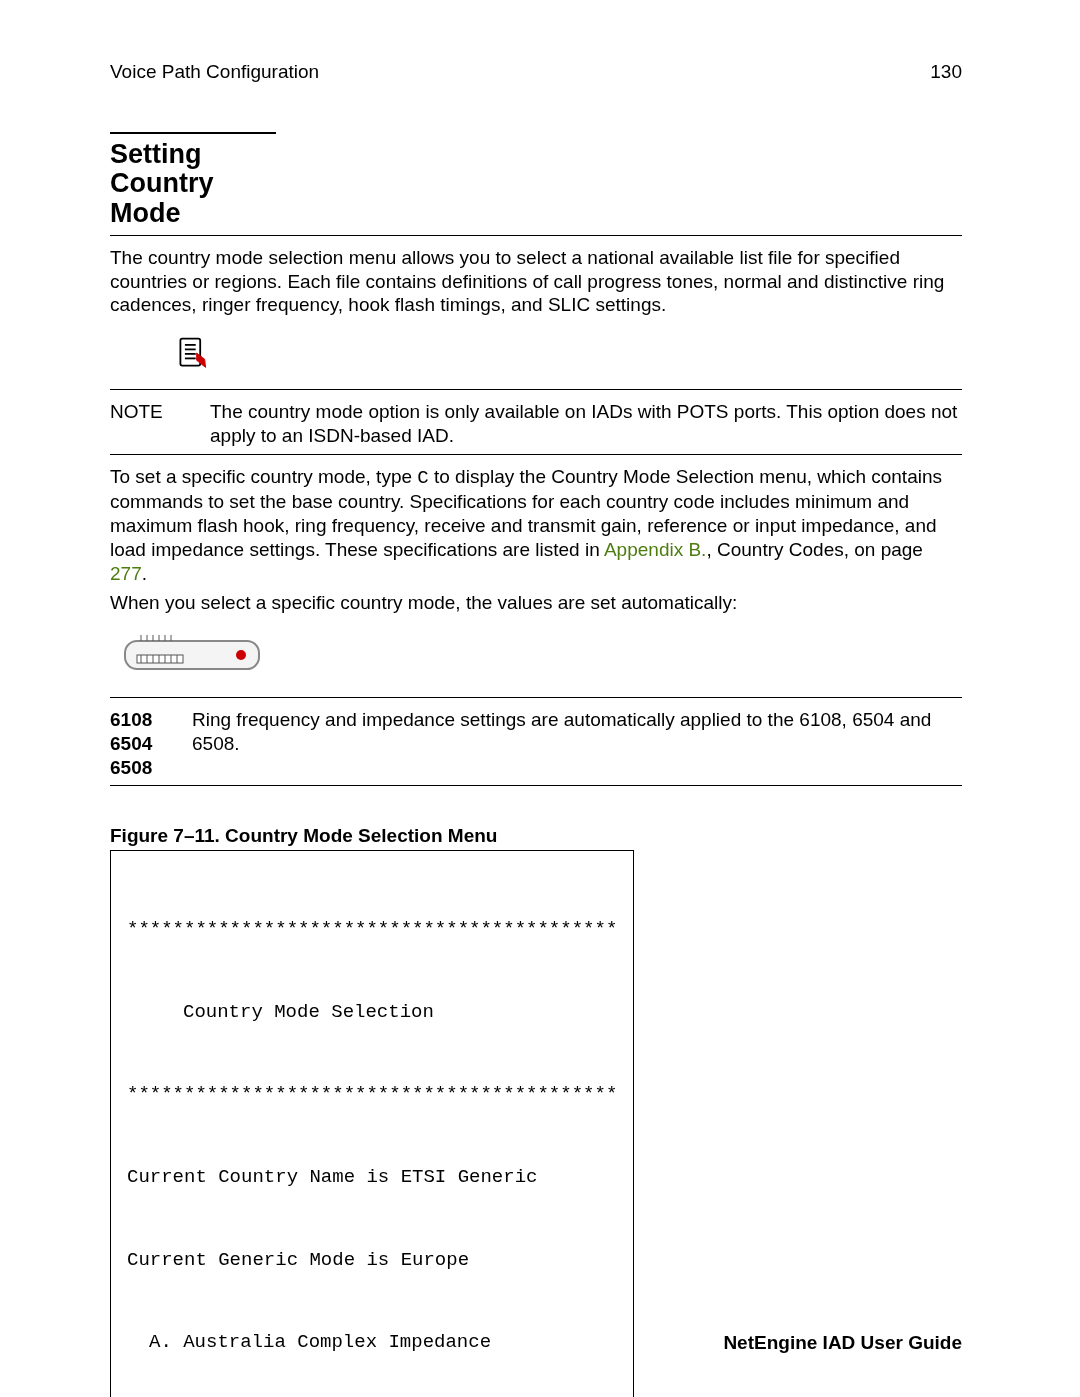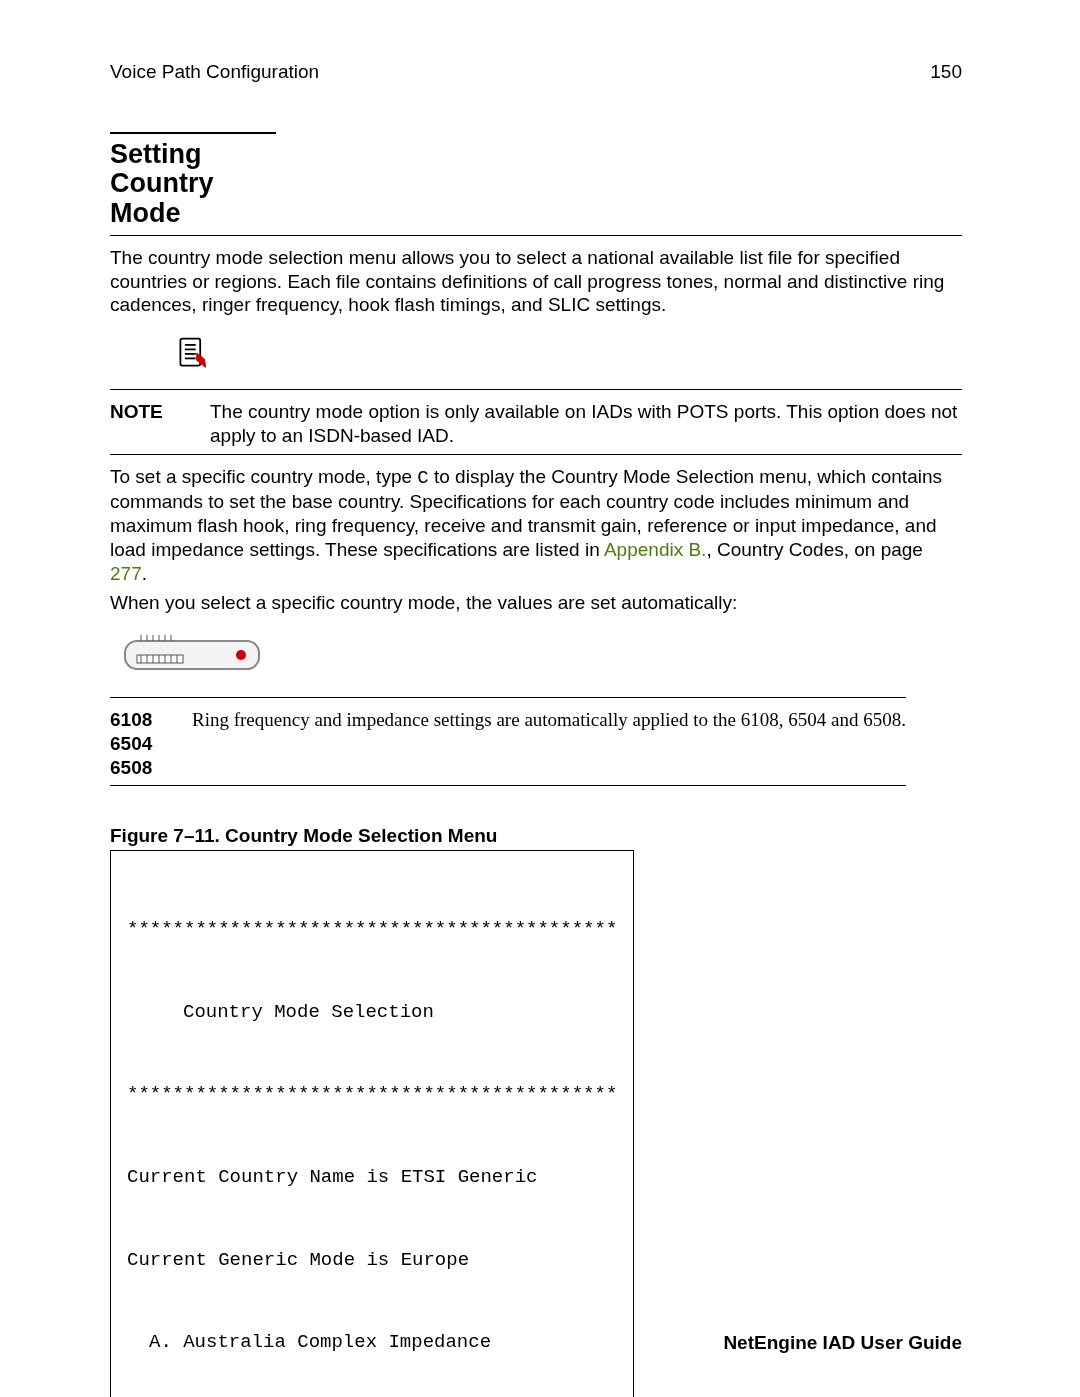--- a/index.html
+++ b/index.html
@@ -63,38 +63,38 @@
 
   .hr-thin { border-top: 1px solid #000; margin: 6px 0 10px 0; }
 
   .para { margin: 0 0 6px 0; }
 
   .note-row {
     display: flex;
     gap: 30px;
     margin-bottom: 6px;
   }
-  .note-label { font-weight: bold; width: 70px; flex: none; }
+  .note-label { font-weight: normal; width: 70px; flex: none; }
   .note-text  { flex: 1; }
 
   .mono-inline { font-family: "Courier New", Courier, monospace; }
 
   a.link { color: #4d7c0f; text-decoration: none; }
 
   .model-row {
     display: flex;
     gap: 22px;
   }
   .model-labels {
     font-weight: bold;
     line-height: 1.25;
     width: 60px;
     flex: none;
   }
-  .model-text { flex: 1; font-family: Liberation Serif, serif; }
+  .model-text { flex: 1; }
 
   .fig-caption {
     font-weight: bold;
     margin: 28px 0 2px 0;
   }
   .terminal {
     border: 1px solid #000;
     padding: 10px 16px 12px 16px;
     font-family: "Courier New", Courier, monospace;
     font-size: 19px;
@@ -111,21 +111,21 @@
     font-weight: bold;
   }
 </style>
 </head>
 <body>
 
 <div class="page">
 
   <div class="run-head">
     <span>Voice Path Configuration</span>
-    <span>150</span>
+    <span>130</span>
   </div>
 
   <div class="cols">
     <div class="col-left">
       <div class="section-rule"></div>
       <h1 class="section-title">Setting Country Mode</h1>
     </div>
     <div class="col-right">
       <div class="hr-thin"></div>
       <p class="para">The country mode selection menu allows you to select a national available list file for specified countries or regions. Each file contains definitions of call progress tones, normal and distinctive ring cadences, ringer frequency, hook flash timings, and SLIC settings.</p>

